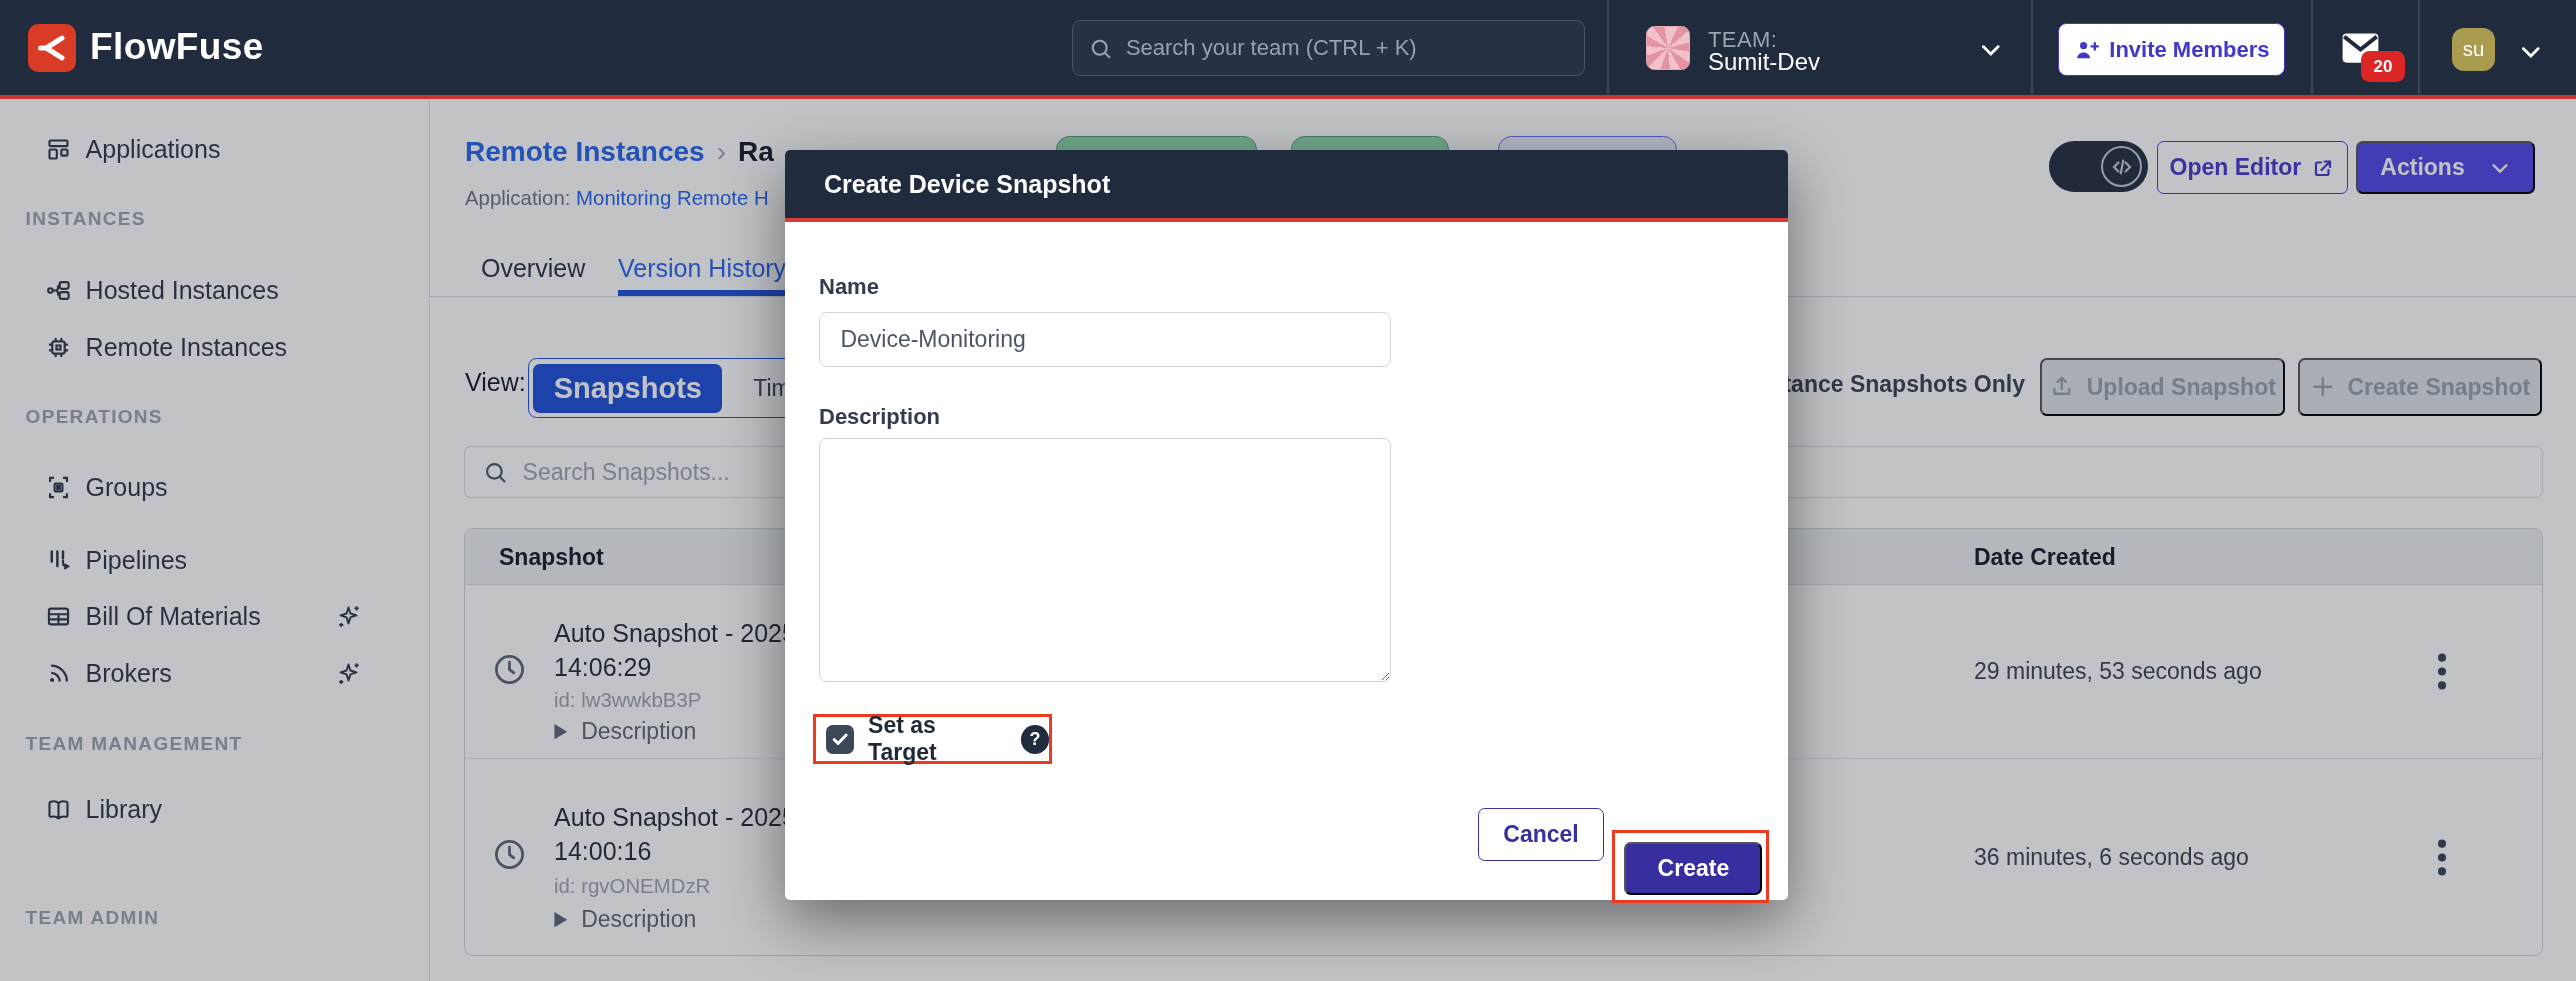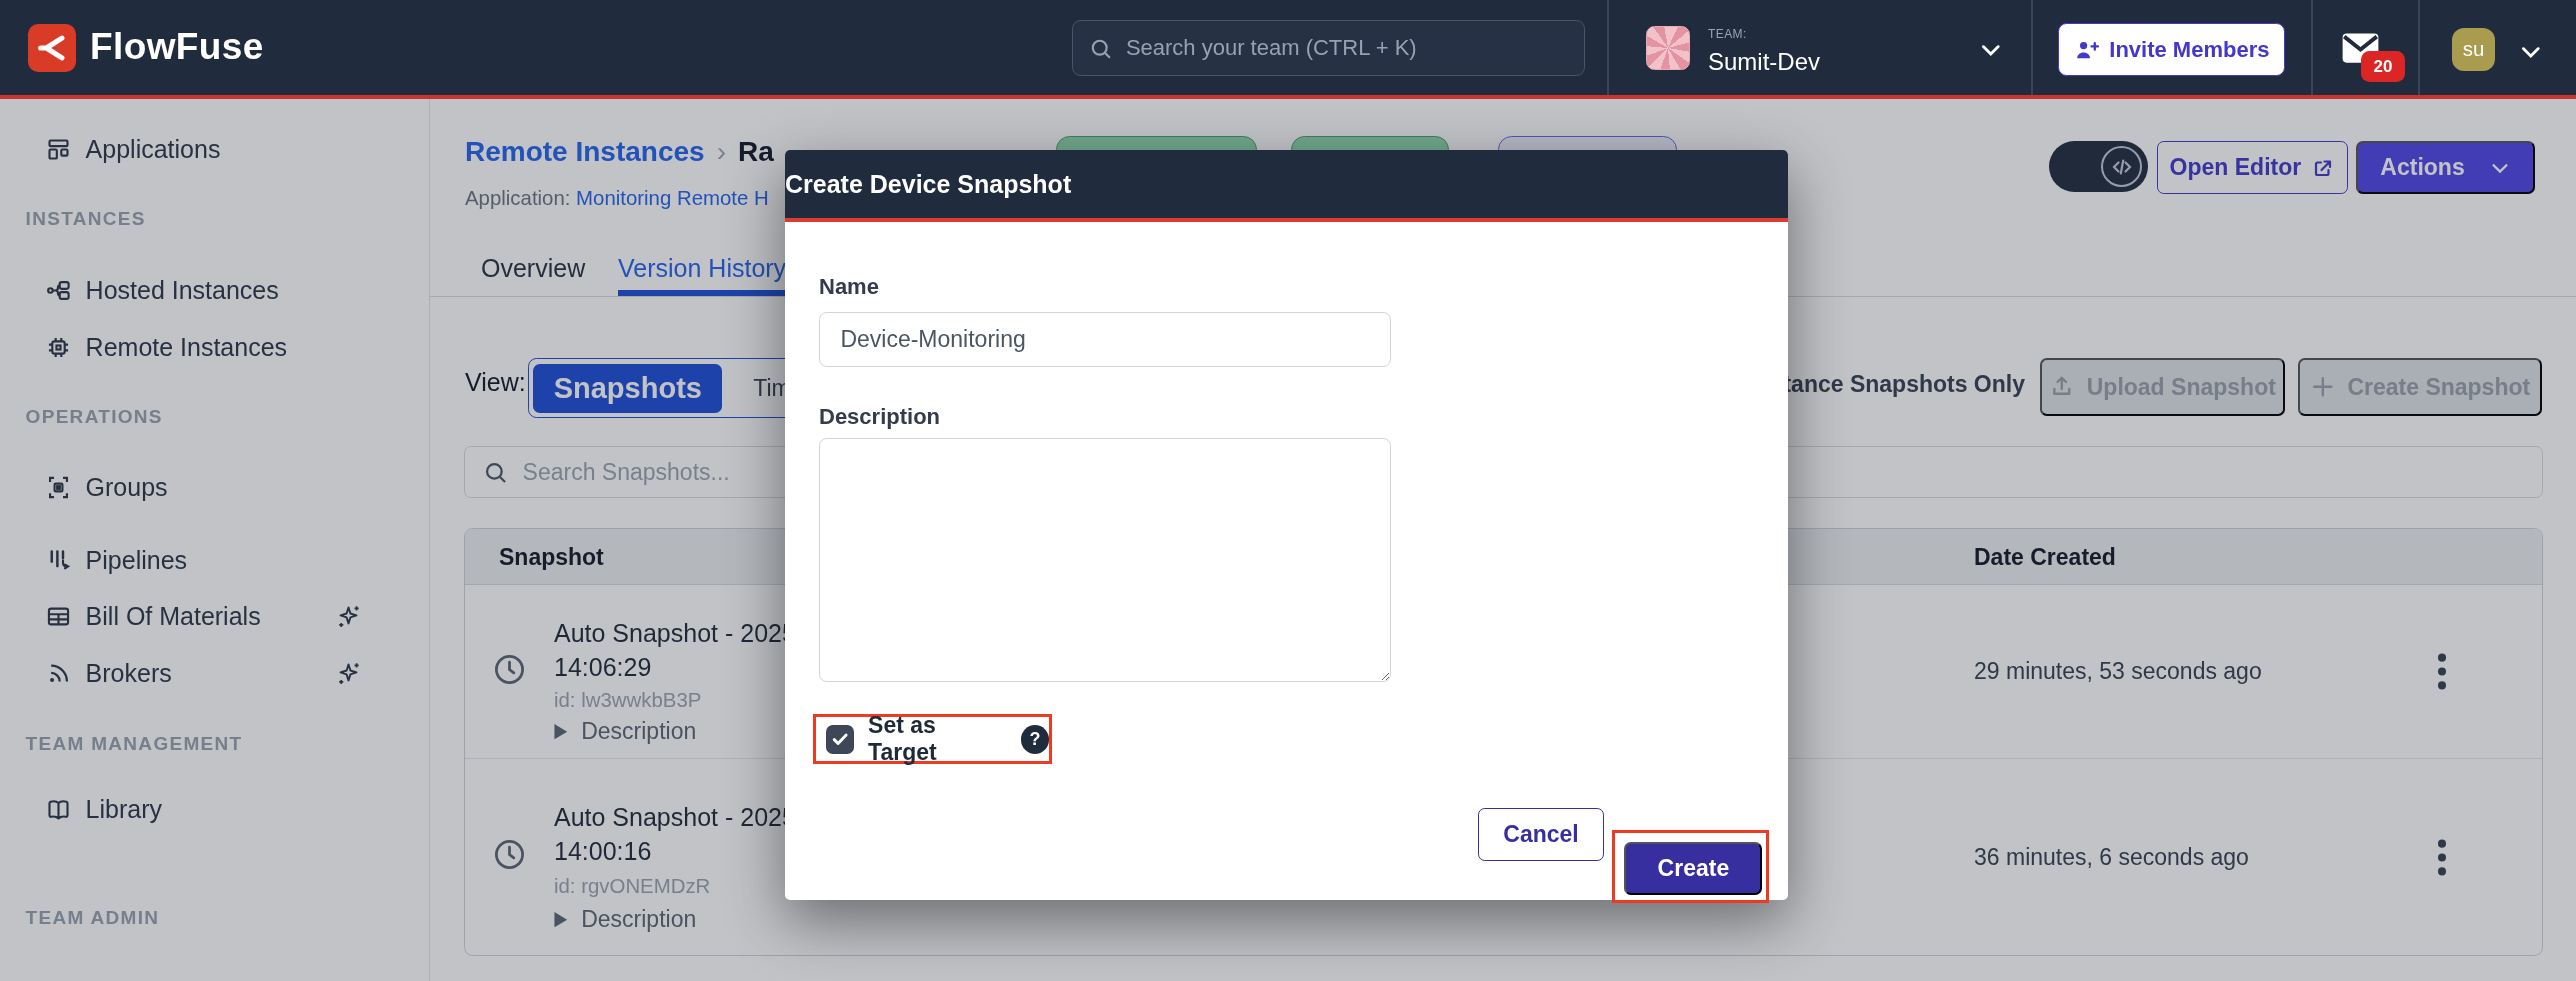--- a/index.html
+++ b/index.html
@@ -15,21 +15,21 @@
   .logo-text { position:absolute; left:90px; top:25.6px; font-size:37px; font-weight:bold; color:#ffffff; letter-spacing:0.4px; }
   .tb-search { position:absolute; left:1072px; top:20.4px; width:513px; height:56px;
     background:#273145; border:1.7px solid #4a5668; border-radius:8.5px;
     display:flex; align-items:center; padding:0 15.3px; gap:12px; }
   .tb-search input { flex:1; background:transparent; border:none; outline:none;
     font-size:22px; color:#e5e7eb; font-family:inherit; }
   .tb-search input::placeholder { color:#97a1b1; }
   .tb-divider { position:absolute; top:0; width:1.7px; height:95px; background:#39455a; }
   .team-avatar { position:absolute; left:1646px; top:25.6px; width:44px; height:44px; border-radius:8.5px;
     background:repeating-conic-gradient(#f2c2ca 0 25deg, #e393a2 25deg 50deg); border:1.7px solid #e8aab5; }
-  .team-label { position:absolute; left:1708px; top:27px; font-size:12px; color:#9aa4b2; letter-spacing:0.4px; }
+  .team-label { position:absolute; left:1708px; top:27px; font-size:22px; color:#9aa4b2; letter-spacing:0.4px; }
   .team-name { position:absolute; left:1708px; top:48px; font-size:24px; color:#ffffff; }
   .invite-btn { position:absolute; left:2058px; top:23px; width:227px; height:53px; background:#ffffff;
     border:1.7px solid #4338ca; border-radius:8.5px; display:flex; align-items:center; justify-content:center;
     gap:10.2px; color:#4338ca; font-size:22px; font-weight:bold; cursor:pointer; }
   .mail-badge { position:absolute; left:2361px; top:51px; width:44px; height:31px; background:#dc2626;
     border-radius:8.5px; color:#fff; font-size:17px; font-weight:bold;
     display:flex; align-items:center; justify-content:center; }
   .su-avatar { position:absolute; left:2452px; top:28px; width:43px; height:43px; border-radius:12px;
     background:#a99c4f; color:#fff; font-size:20.4px; font-weight:normal;
     display:flex; align-items:center; justify-content:center; }
@@ -97,21 +97,21 @@
   .row-kebab { position:absolute; left:1955px; width:43px; height:43px; display:flex;
     align-items:center; justify-content:center; cursor:pointer; }
   .clock-wrap { position:absolute; left:25.6px; }
 
   
   .backdrop { position:absolute; left:0; top:99px; width:2576px; height:883px;
     background:rgba(31,41,55,0.28); z-index:40; }
   .modal { position:absolute; left:785px; top:150px; width:1003px; height:750px; background:#ffffff;
     border-radius:5.1px; z-index:50; box-shadow:0 21px 60px rgba(0,0,0,.45); }
   .modal-head { height:72px; background:#212b3e; border-bottom:4.3px solid #dd3b35;
-    border-radius:5.1px 5.1px 0 0; display:flex; align-items:center; 
+    border-radius:5.1px 5.1px 0 0; display:flex; align-items:center; padding-left:39px;
     color:#ffffff; font-size:25px; font-weight:bold; }
   .m-label { position:absolute; left:34px; font-size:22px; font-weight:600; color:#333b4d; }
   .m-input { position:absolute; left:34px; width:572px; border:1.7px solid #d1d5db; border-radius:7.7px;
     font-size:23px; color:#4b5563; font-family:inherit; padding:0 20.4px; outline:none; }
   .target-box { position:absolute; left:28px; top:564px; width:239px; height:50px;
     border:3.4px solid #ee3a21; display:flex; align-items:center; padding-left:10.2px; gap:13.6px; }
   .cbx { width:29px; height:29px; background:#3d4757; border-radius:6.8px; display:flex;
     align-items:center; justify-content:center; cursor:pointer; }
   .target-label { font-size:23px; font-weight:600; color:#1f2937; }
   .help-circle { width:29px; height:29px; border-radius:50%; background:#212b3e; color:#fff;

